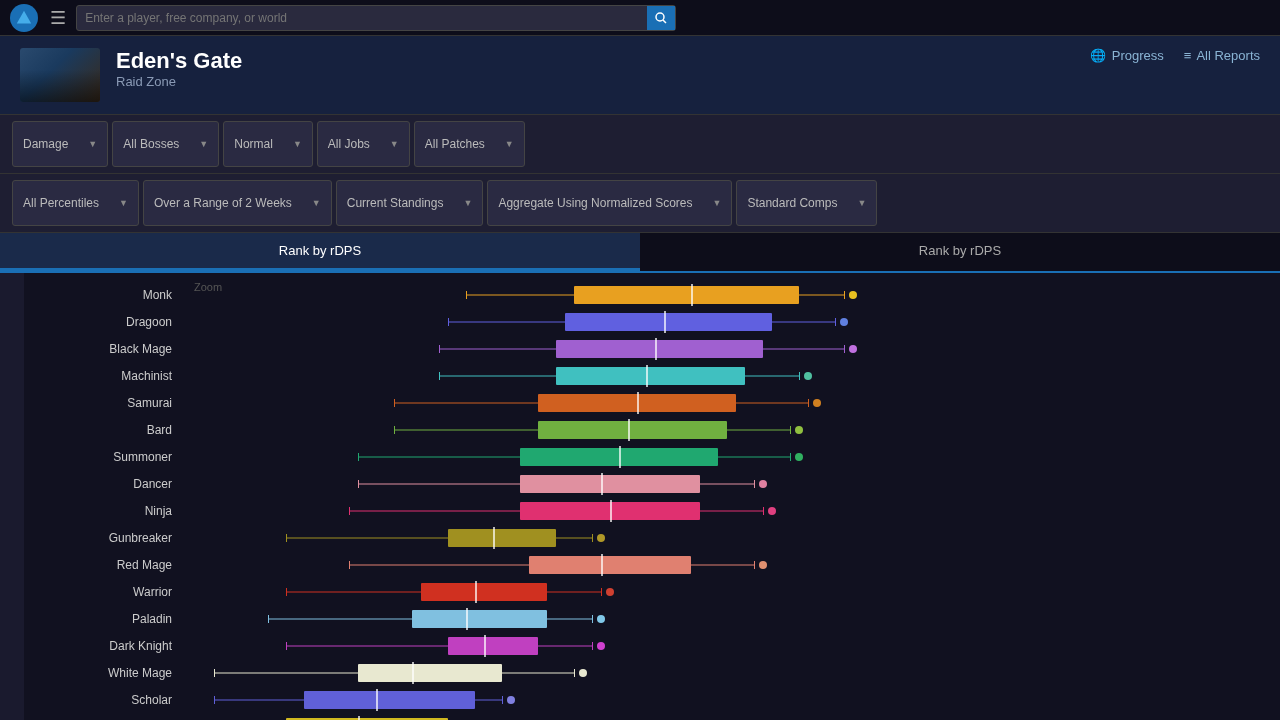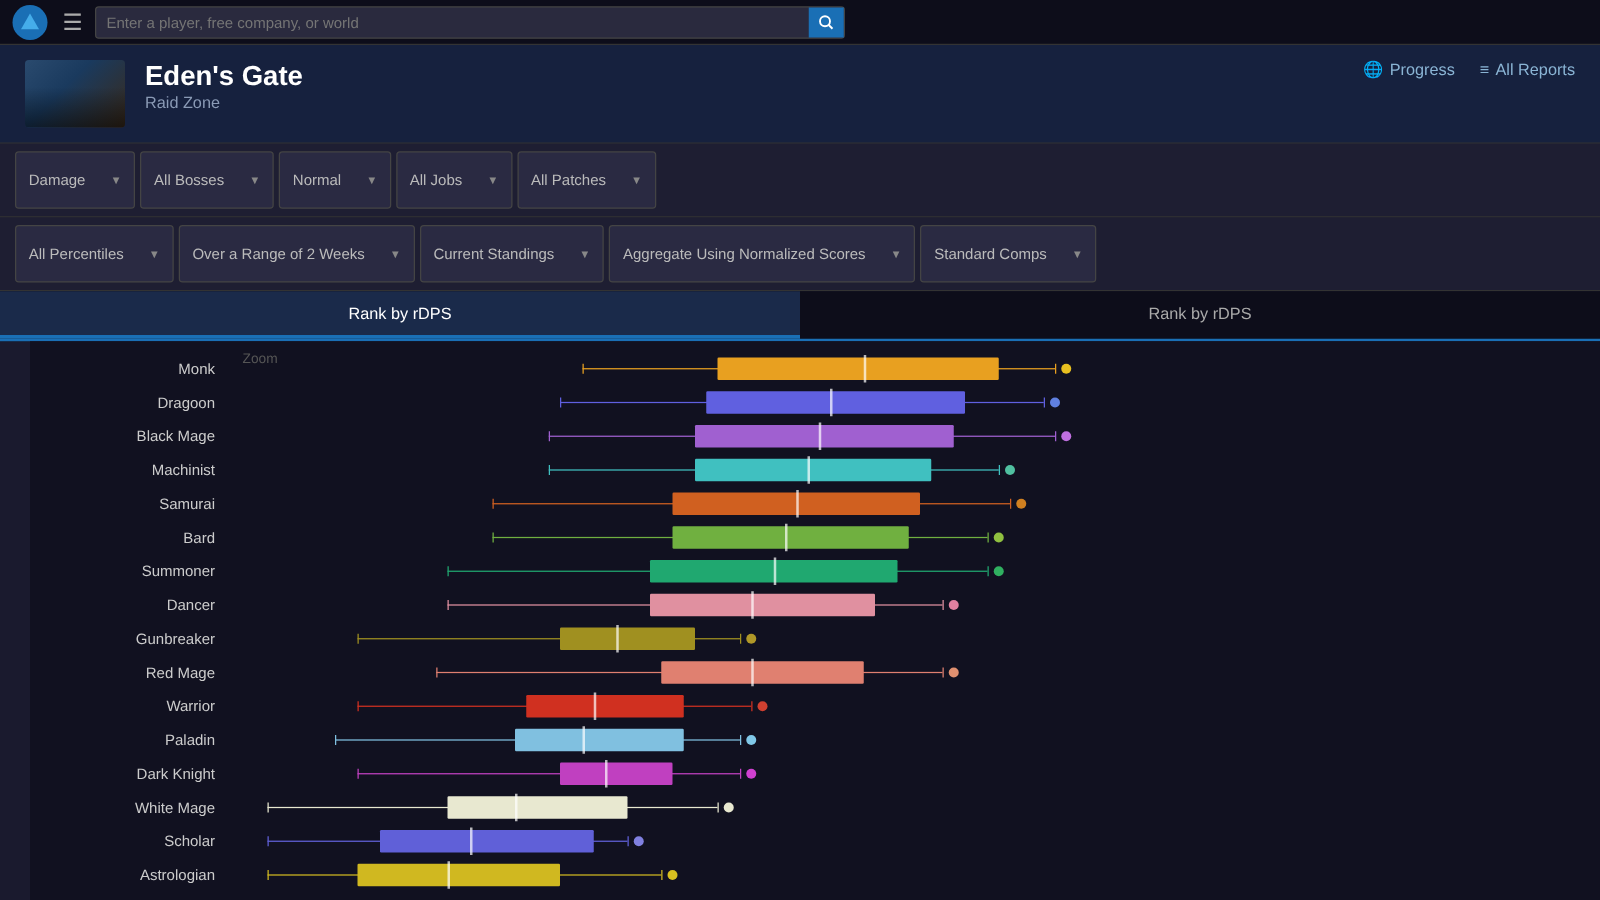--- a/index.html
+++ b/index.html
@@ -410,20 +410,31 @@
         <div class="box-container">
           <div class="whisker-line" style="color: rgb(224, 144, 160); background: rgb(224, 144, 160); left: 162px; width: 396px;"></div>
           <div class="whisker-cap" style="background: rgb(224, 144, 160); left: 162px;"></div>
           <div class="whisker-cap" style="background: rgb(224, 144, 160); left: 558px;"></div>
           <div class="box-rect" style="background: rgb(224, 144, 160); left: 324px; width: 180px;"></div>
           <div class="median-line" style="left: 405px;"></div>
           <div class="dot-marker" style="background: rgb(224, 128, 160); left: 563px;"></div>
         </div>
       </div>
       <div class="chart-row">
+        <div class="job-label">Ninja</div>
+        <div class="box-container">
+          <div class="whisker-line" style="color: rgb(224, 48, 112); background: rgb(224, 48, 112); left: 153px; width: 414px;"></div>
+          <div class="whisker-cap" style="background: rgb(224, 48, 112); left: 153px;"></div>
+          <div class="whisker-cap" style="background: rgb(224, 48, 112); left: 567px;"></div>
+          <div class="box-rect" style="background: rgb(224, 48, 112); left: 324px; width: 180px;"></div>
+          <div class="median-line" style="left: 414px;"></div>
+          <div class="dot-marker" style="background: rgb(224, 64, 128); left: 572px;"></div>
+        </div>
+      </div>
+      <div class="chart-row">
         <div class="job-label">Gunbreaker</div>
         <div class="box-container">
           <div class="whisker-line" style="color: rgb(160, 144, 32); background: rgb(160, 144, 32); left: 90px; width: 306px;"></div>
           <div class="whisker-cap" style="background: rgb(160, 144, 32); left: 90px;"></div>
           <div class="whisker-cap" style="background: rgb(160, 144, 32); left: 396px;"></div>
           <div class="box-rect" style="background: rgb(160, 144, 32); left: 252px; width: 108px;"></div>
           <div class="median-line" style="left: 297px;"></div>
           <div class="dot-marker" style="background: rgb(176, 152, 40); left: 401px;"></div>
         </div>
       </div>

